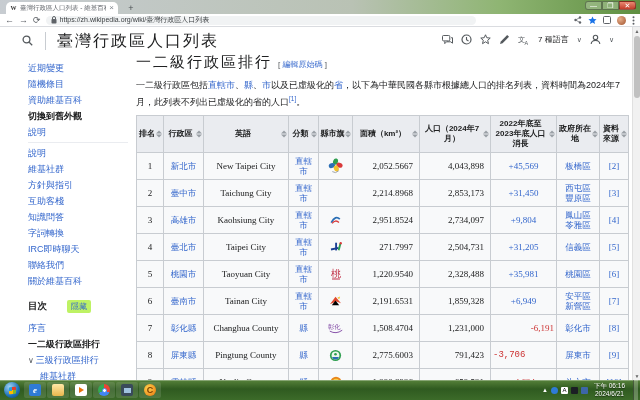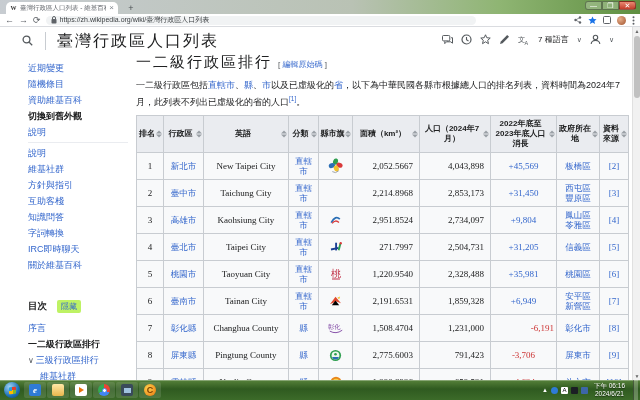--- a/index.html
+++ b/index.html
@@ -45,21 +45,21 @@
   .wh-right { position:absolute; right:18px; top:7px; display:flex; align-items:center; gap:8px; color:#54595d; }
   .lang-label { font-size:8px; color:#202122; }
   .chev { font-size:7px; color:#54595d; }
 
   
   .sidebar { position:absolute; left:28px; top:33px; width:100px; font-size:9px; }
   .sb-item { height:16px; line-height:16px; color:#3366cc; white-space:nowrap; overflow:hidden; }
   .sb-item.plain { color:#202122; font-weight:bold; }
   .sb-divider { height:1px; background:#eaecf0; margin:2px 0; }
   .toc { position:absolute; left:28px; top:271px; width:104px; font-size:9px; }
-  .toc-head { display:flex; align-items:center; gap:10px; height:16px; }
+  .toc-head { display:flex; align-items:center; gap:20px; height:16px; }
   .toc-title { font-weight:bold; color:#202122; font-size:9.5px; }
   .toc-hide { background:#bef264; border-radius:2px; padding:1px 4px; font-size:8px; color:#3366cc; }
   .toc-items { margin-top:6px; }
   .toc-item { height:16px; line-height:16px; color:#3366cc; white-space:nowrap; }
   .toc-item.current { color:#202122; font-weight:bold; }
   .toc-item .chevron { color:#54595d; font-size:8px; margin-right:2px; }
   .toc-item.sub { padding-left:12px; }
 
   
   .content { position:absolute; left:136px; top:26px; width:492px; }
@@ -214,20 +214,21 @@
           <div class="sb-item plain">切換到舊外觀</div>
           <div class="sb-item">說明</div>
           <div class="sb-divider"></div>
           <div class="sb-item">說明</div>
           <div class="sb-item">維基社群</div>
           <div class="sb-item">方針與指引</div>
           <div class="sb-item">互助客棧</div>
           <div class="sb-item">知識問答</div>
           <div class="sb-item">字詞轉換</div>
           <div class="sb-item">IRC即時聊天</div>
+          <div class="sb-item">聯絡我們</div>
           <div class="sb-item">關於維基百科</div>
         </div>
 
       <div class="toc">
         <div class="toc-head">
           <span class="toc-title">目次</span>
           <span class="toc-hide">隱藏</span>
         </div>
         <div class="toc-items">
             <div class="toc-item"><span>序言</span></div>
@@ -465,21 +466,21 @@
                     <svg width="13" height="13" viewBox="0 0 14 14">
      <circle cx="7" cy="7" r="6" fill="#2e9e4f"></circle>
      <circle cx="7" cy="7" r="4.2" fill="#eef7ee"></circle>
      <path d="M3.2 8.5 a4 4 0 0 0 7.6 0 Z" fill="#2b6fb5"></path>
      <circle cx="7" cy="5.6" r="1.4" fill="#2e9e4f"></circle>
                     </svg>
                   </div>
                 </td>
                 <td class="num">2,775.6003</td>
                 <td class="num">791,423</td>
-                <td class="lat neg" style="text-align: center;">-3,706</td>
+                <td class="lat neg" style="text-align: left; font-family: Liberation Mono, monospace;">-3,706</td>
                 <td>
                   <a style="display: block;">屏東市</a>
                 </td>
                 <td class="lat"><a>[9]</a></td>
               </tr>
               <tr>
                 <td class="lat">9</td>
                 <td><a>雲林縣</a></td>
                 <td class="lat">Yunlin County</td>
                 <td><a>縣</a></td>

